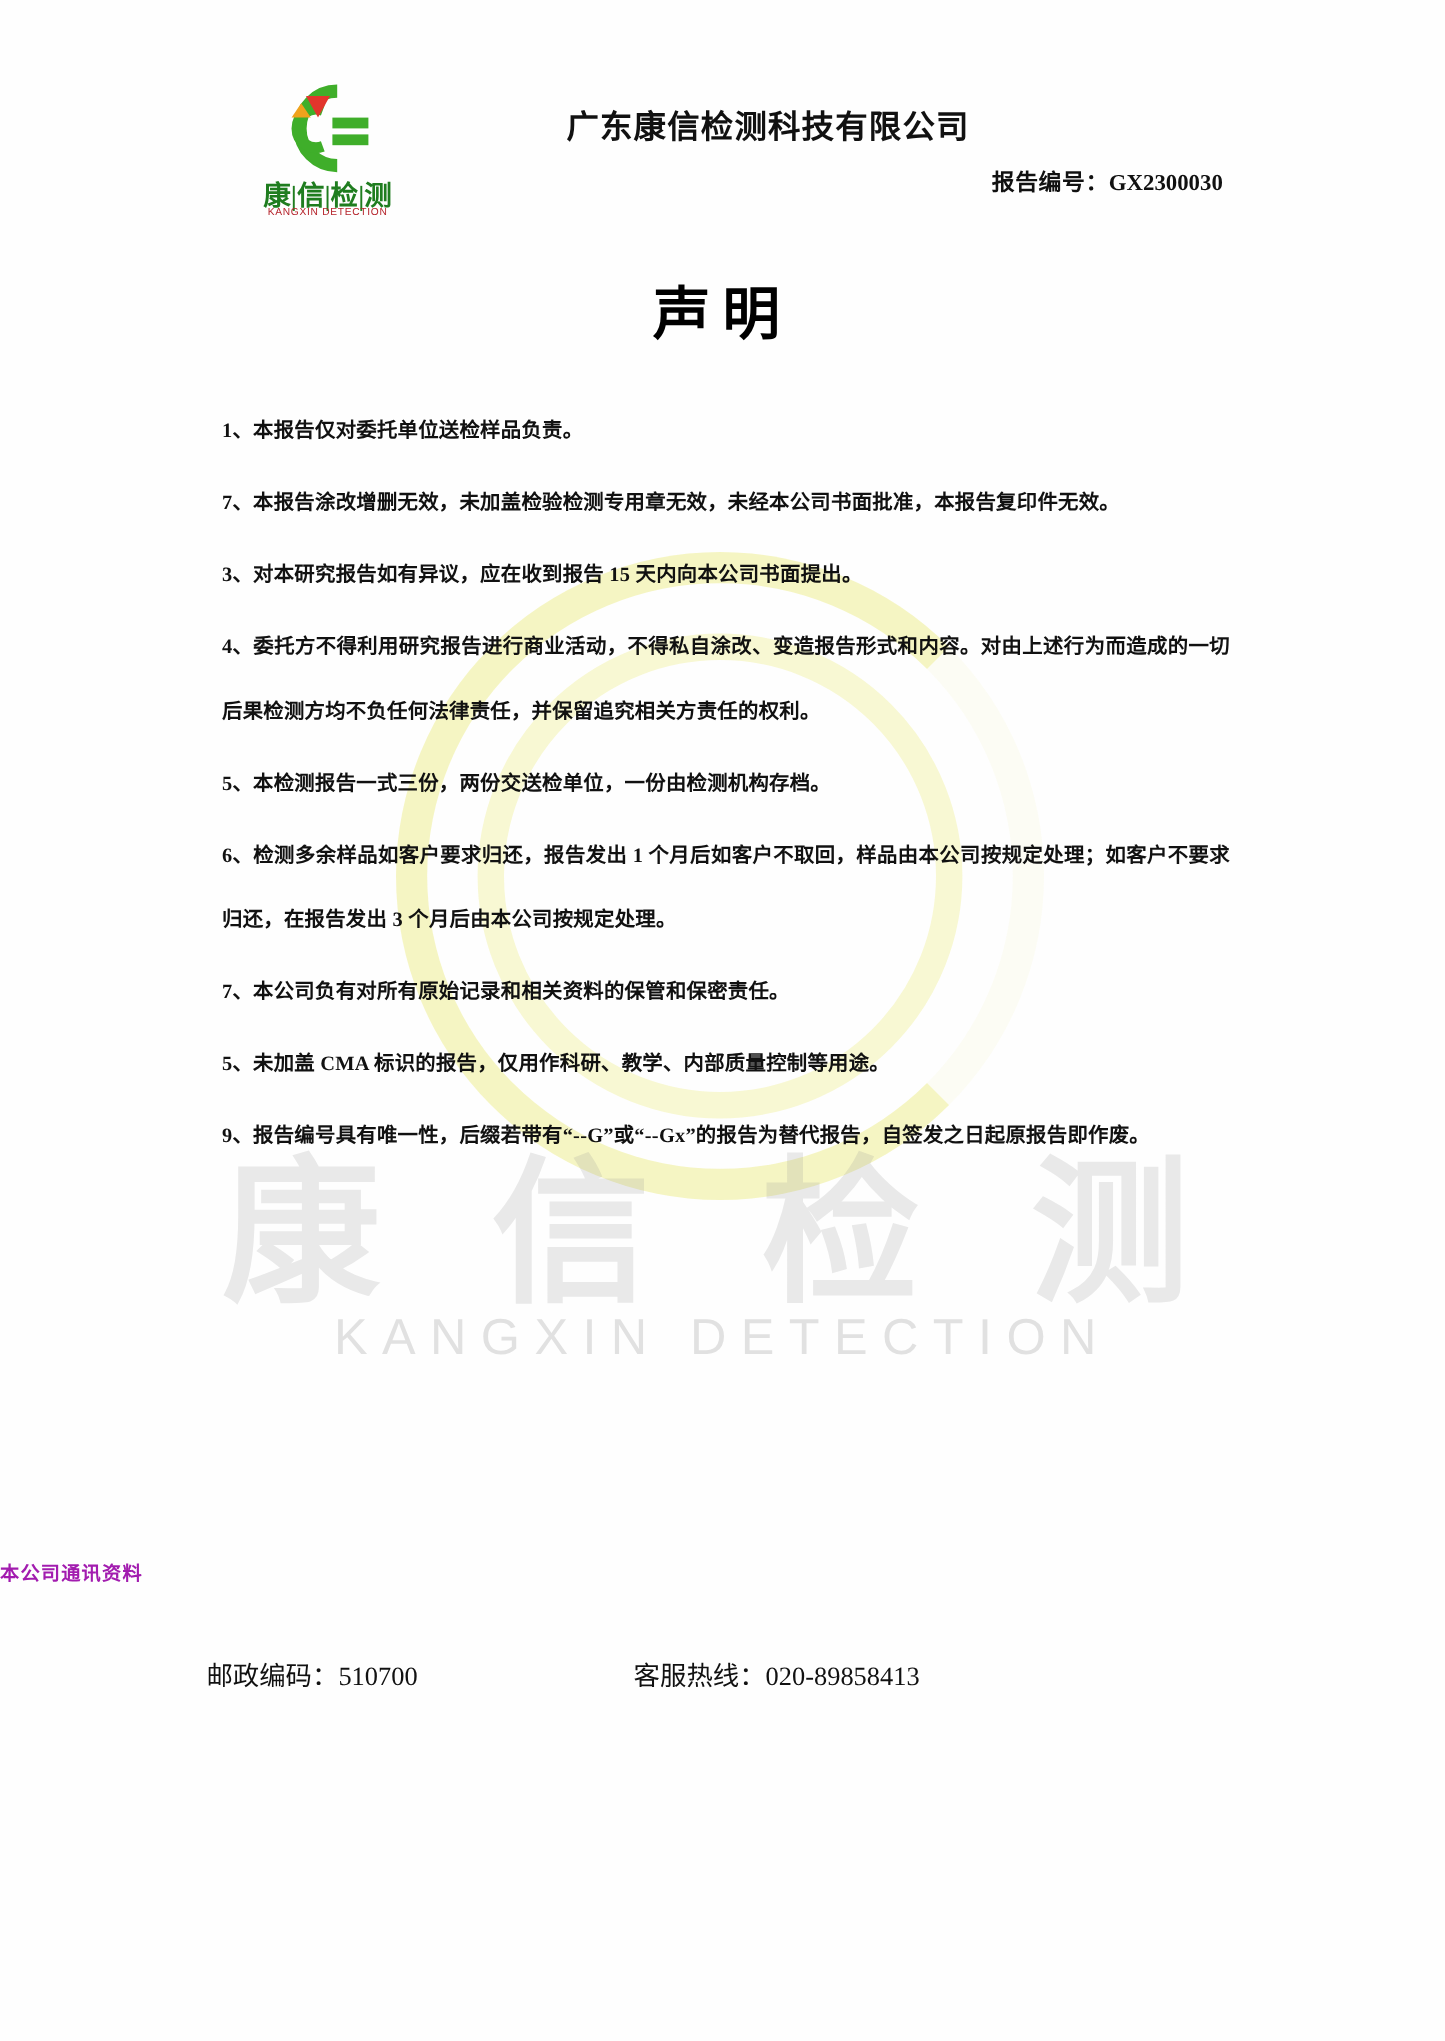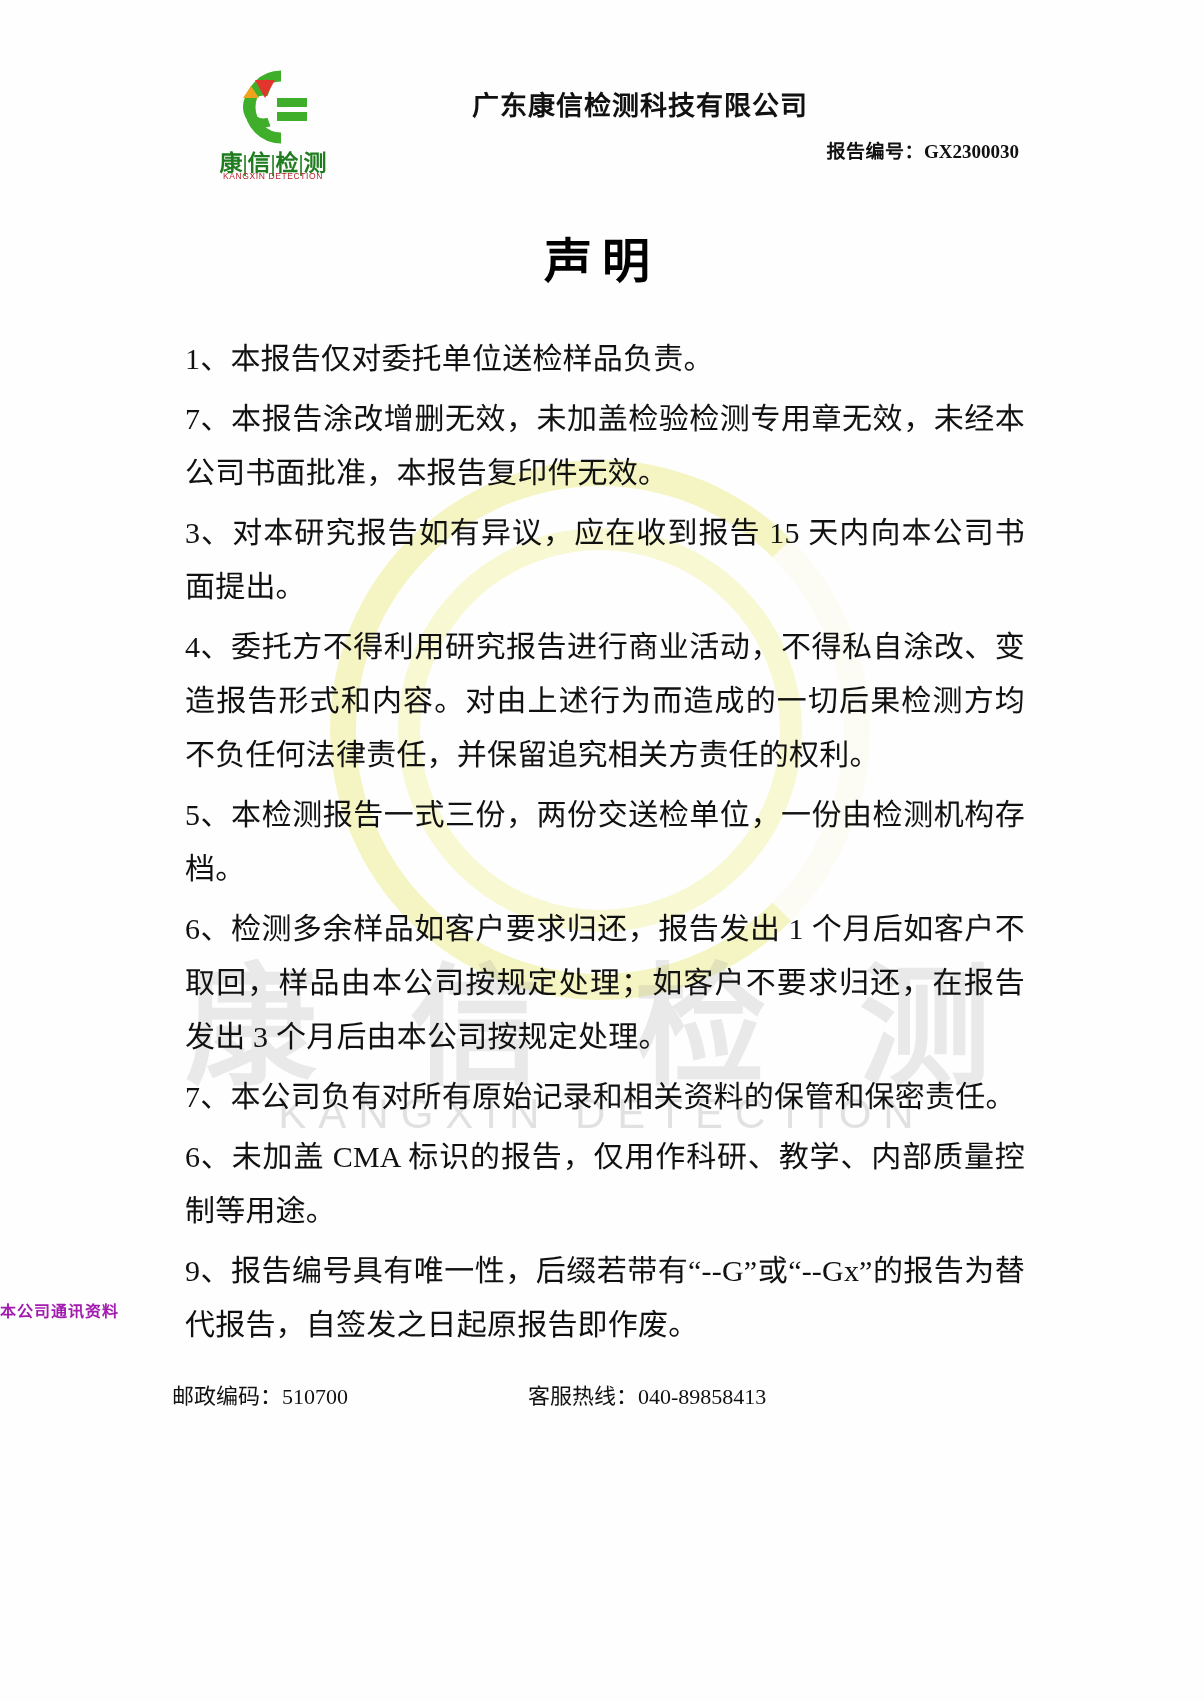--- a/index.html
+++ b/index.html
@@ -180,27 +180,28 @@
 
   
   .clauses {
     position: absolute;
     left: 185px;
     top: 332px;
     width: 840px;
     z-index: 3;
   }
   .clause {
-    font-size: 30px;
+    font-size: 17px;
     line-height: 54px;
     color: #111;
     text-align: justify;
     text-justify: inter-ideograph;
     margin: 0 0 6px 0;
     letter-spacing: 0.2px;
+    font-weight: bold;
   }
 
   
   .contact-title {
     position: absolute;
     left: 0;
     top: 1298px;
     width: 1204px;
     font-size: 16px;
     font-weight: 700;
@@ -270,22 +271,22 @@
   <div class="doc-title">声明</div>
 
   <div class="clauses">
     <p class="clause">1、本报告仅对委托单位送检样品负责。</p>
     <p class="clause">7、本报告涂改增删无效，未加盖检验检测专用章无效，未经本公司书面批准，本报告复印件无效。</p>
     <p class="clause">3、对本研究报告如有异议，应在收到报告 15 天内向本公司书面提出。</p>
     <p class="clause">4、委托方不得利用研究报告进行商业活动，不得私自涂改、变造报告形式和内容。对由上述行为而造成的一切后果检测方均不负任何法律责任，并保留追究相关方责任的权利。</p>
     <p class="clause">5、本检测报告一式三份，两份交送检单位，一份由检测机构存档。</p>
     <p class="clause">6、检测多余样品如客户要求归还，报告发出 1 个月后如客户不取回，样品由本公司按规定处理；如客户不要求归还，在报告发出 3 个月后由本公司按规定处理。</p>
     <p class="clause">7、本公司负有对所有原始记录和相关资料的保管和保密责任。</p>
-    <p class="clause">6、未加盖 CMA 标识的报告，仅用作科研、教学、内部质量控制等用途。</p>
+    <p class="clause">5、未加盖 CMA 标识的报告，仅用作科研、教学、内部质量控制等用途。</p>
     <p class="clause">9、报告编号具有唯一性，后缀若带有“--G”或“--Gx”的报告为替代报告，自签发之日起原报告即作废。</p>
   </div>
 
   <div class="contact-title">本公司通讯资料</div>
   <div class="contact-line2">
-    <span>邮政编码：510700</span><span class="hotline">客服热线：040-89858413</span>
+    <span>邮政编码：510700</span><span class="hotline">客服热线：020-89858413</span>
   </div>
 
 </div>
 
 </body></html>

